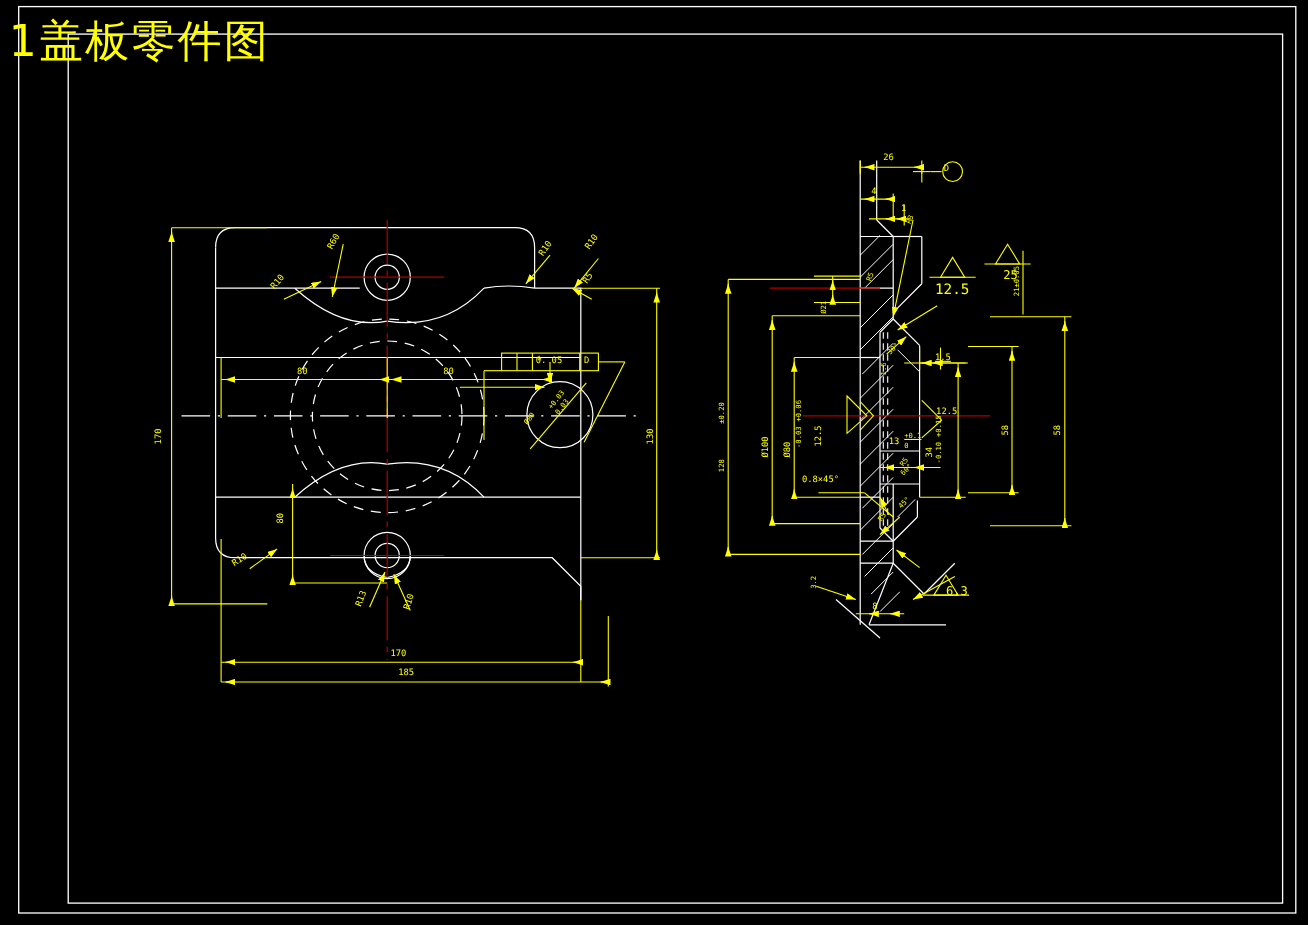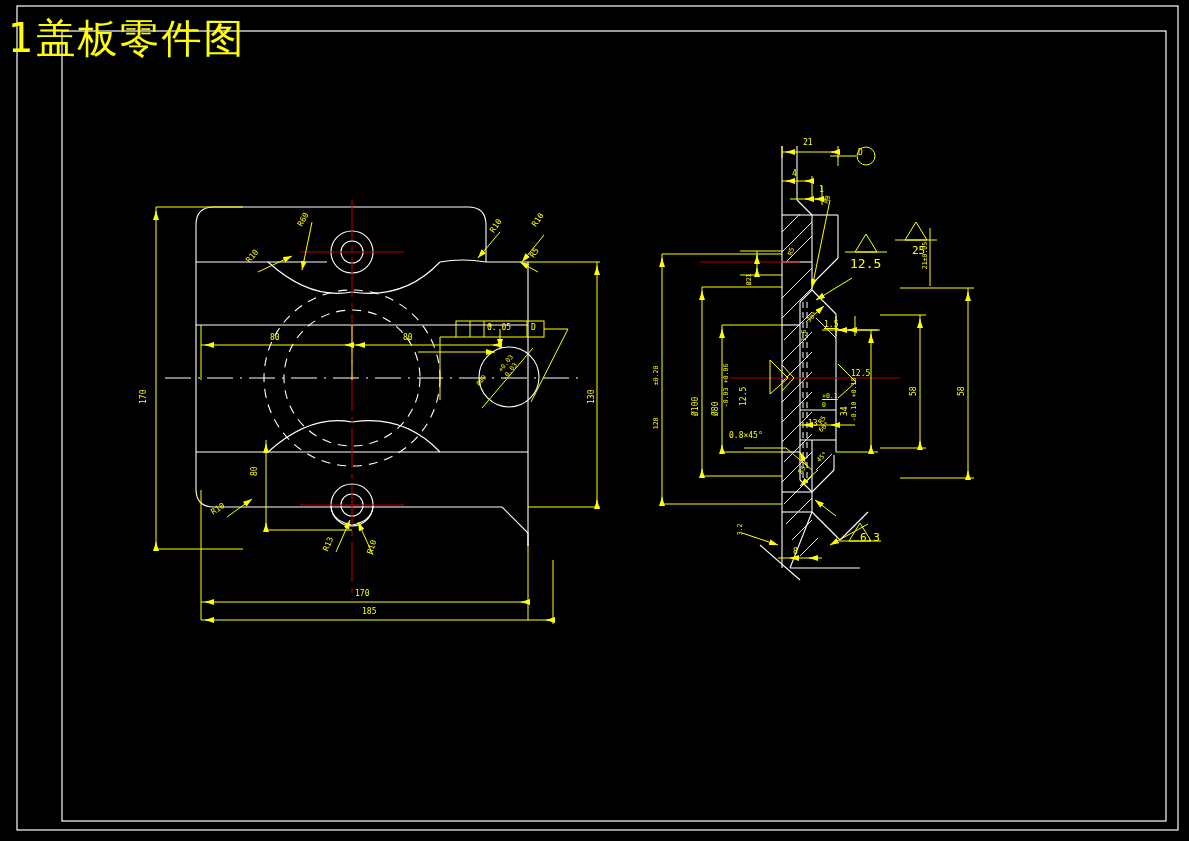--- a/index.html
+++ b/index.html
@@ -337,36 +337,36 @@
   <div class="lbl sm" style="left:370px;top:550px;transform:rotate(-72deg);">R10</div>
 
   <div class="lbl sm" style="left:488px;top:322px;">⌖</div>
   <div class="lbl sm" style="left:487px;top:324px;">0. 05</div>
   <div class="lbl sm" style="left:531px;top:324px;">D</div>
 
   <div class="lbl xs" style="left:478px;top:382px;transform:rotate(-52deg);">Ø80</div>
   <div class="lbl xs" style="left:500px;top:368px;transform:rotate(-52deg);">+0.03</div>
   <div class="lbl xs" style="left:504px;top:376px;transform:rotate(-52deg);">-0.03</div>
 
-  <div class="lbl sm" style="left:803px;top:139px;">21</div>
+  <div class="lbl sm" style="left:803px;top:139px;">26</div>
   <div class="lbl sm" style="left:792px;top:170px;">4</div>
   <div class="lbl sm" style="left:819px;top:186px;">1</div>
   <div class="lbl sm" style="left:858px;top:149px;">D</div>
 
   <div class="lbl xs" style="left:656px;top:400px;transform:rotate(-90deg) translate(-26px,0);">128</div>
   <div class="lbl xs" style="left:656px;top:372px;transform:rotate(-90deg) translate(-10px,0);">±0.20</div>
 
   <div class="lbl sm" style="left:696px;top:392px;transform:rotate(-90deg) translate(-20px,0);">Ø100</div>
   <div class="lbl sm" style="left:716px;top:392px;transform:rotate(-90deg) translate(-20px,0);">Ø80</div>
   <div class="lbl xs" style="left:726px;top:368px;transform:rotate(-90deg) translate(-12px,0);">+0.06</div>
   <div class="lbl xs" style="left:726px;top:392px;transform:rotate(-90deg) translate(-12px,0);">-0.03</div>
   <div class="lbl xs" style="left:749px;top:270px;transform:rotate(-90deg) translate(-12px,0);">Ø21</div>
 
-  <div class="lbl sm" style="left:824px;top:321px;text-decoration:underline;">1.5</div>
-  <div class="lbl sm" style="left:808px;top:398px;margin-top:22px;">13</div>
+  <div class="lbl sm" style="left:850px;top:321px;text-decoration:underline;">1.5</div>
+  <div class="lbl sm" style="left:808px;top:398px;">13</div>
   <div class="lbl xs" style="left:822px;top:393px;text-decoration:underline;">+0.1</div>
   <div class="lbl xs" style="left:822px;top:402px;">0</div>
 
   <div class="lbl sm" style="left:845px;top:400px;transform:rotate(-90deg) translate(-12px,0);">34</div>
   <div class="lbl xs" style="left:854px;top:382px;transform:rotate(-90deg) translate(-12px,0);">+0.15</div>
   <div class="lbl xs" style="left:854px;top:406px;transform:rotate(-90deg) translate(-12px,0);">-0.10</div>
 
   <div class="lbl sm" style="left:914px;top:384px;transform:rotate(-90deg) translate(-8px,0);">58</div>
   <div class="lbl sm" style="left:962px;top:384px;transform:rotate(-90deg) translate(-8px,0);">58</div>
   <div class="lbl xs" style="left:925px;top:262px;transform:rotate(-90deg) translate(-4px,0);">21±0.05</div>

